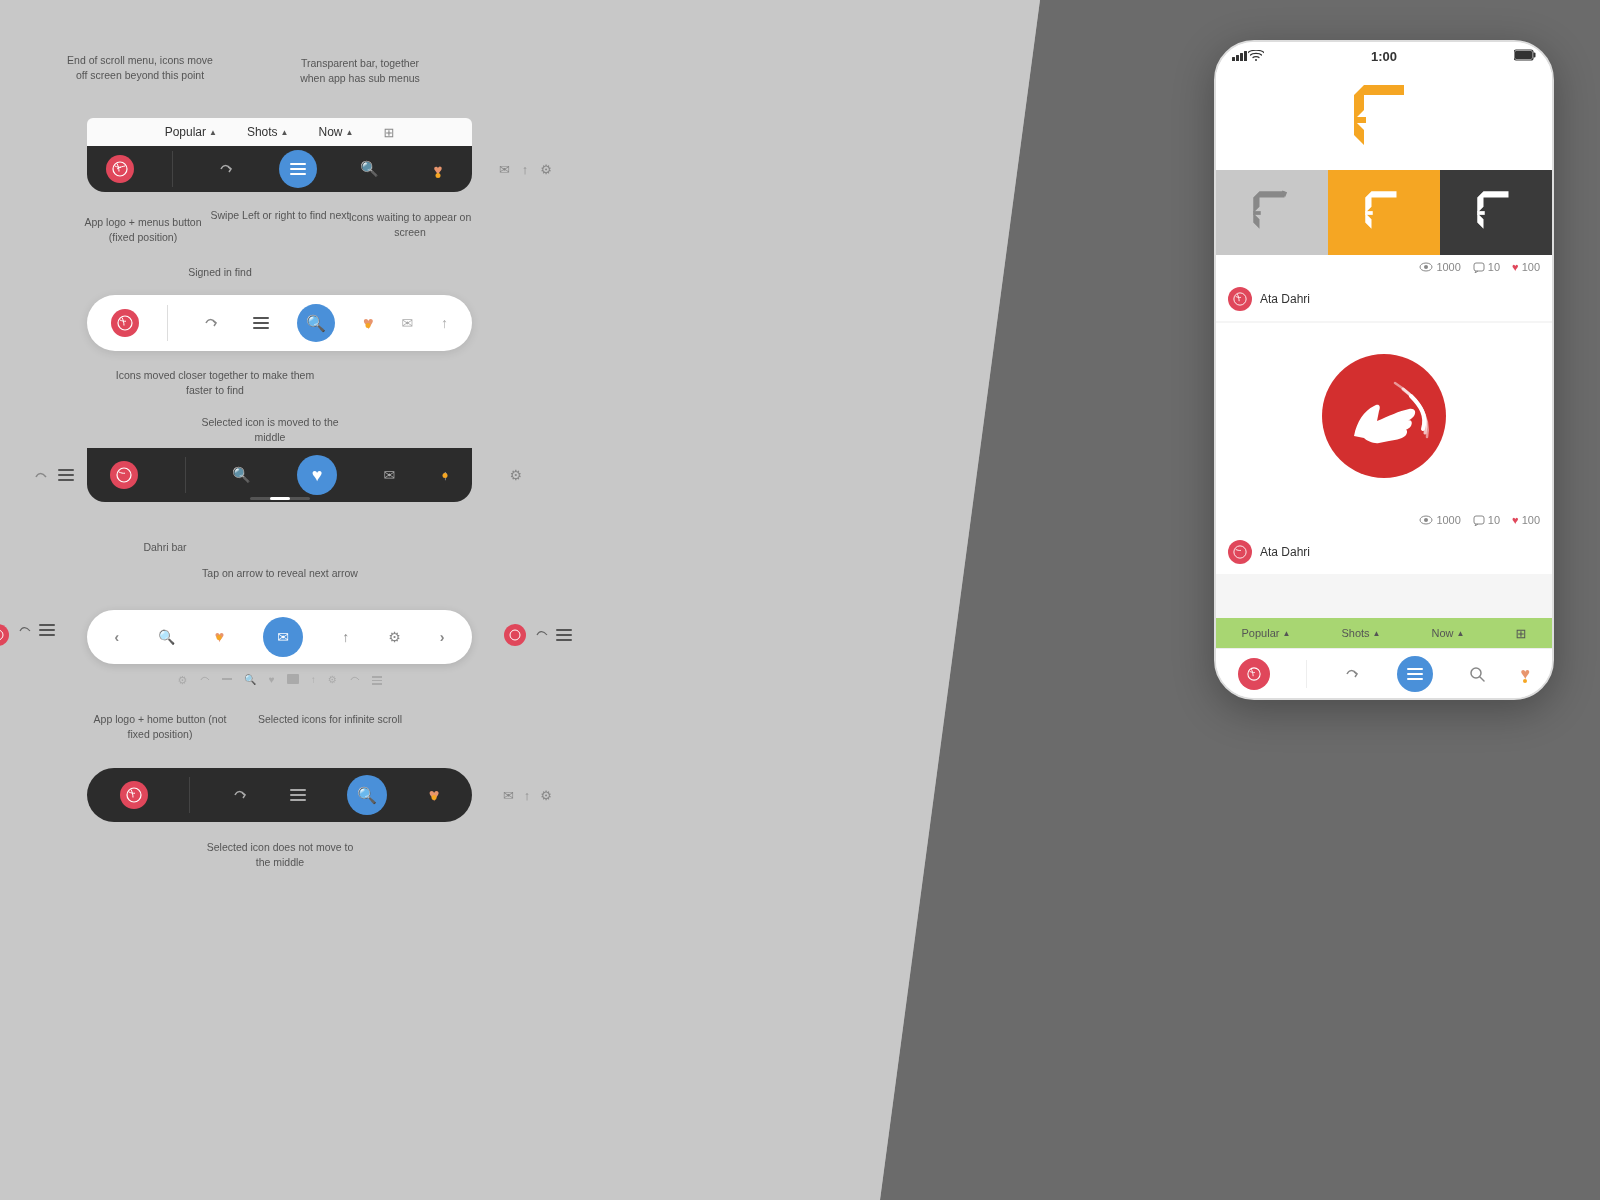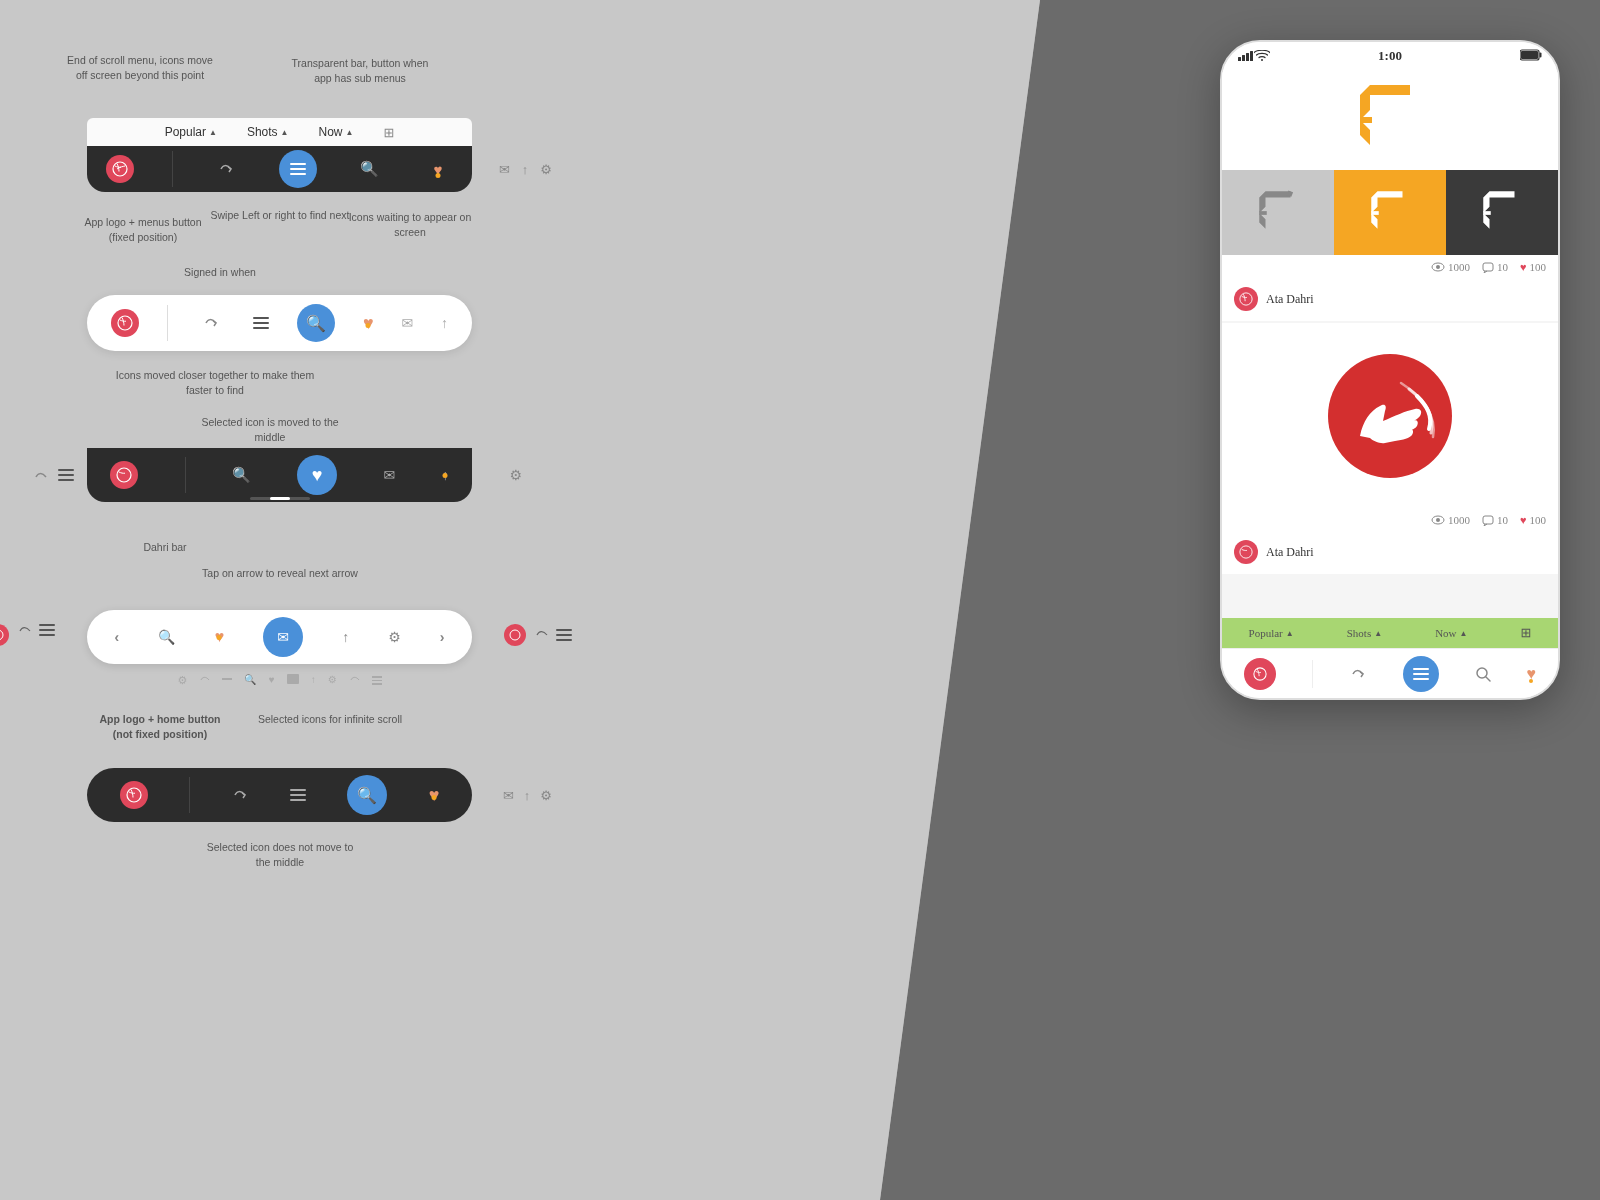--- a/index.html
+++ b/index.html
@@ -241,24 +241,23 @@
       display: flex;
       gap: 10px;
       color: #888;
       font-size: 14px;
     }
 
     
     .phone-container {
       position: absolute;
       top: 40px;
-      right: 40px;
+      right: 46px;
       width: 340px;
       height: 1100px;
-      font-family: Liberation Serif, serif;
     }
     .phone-frame {
       background: white;
       border-radius: 40px;
       width: 340px;
       height: 660px;
       position: relative;
       box-shadow: 0 10px 40px rgba(0,0,0,0.3);
       overflow: hidden;
       border: 2px solid #ddd;
@@ -470,21 +469,21 @@
 <div class="content">
 
   <div class="left-panel">
 
     <div class="ann" style="top:53px; left:60px; width:160px;">
       <span>End of scroll menu, icons move off
 screen beyond this point</span>
     </div>
 
     <div class="ann" style="top:56px; right:210px; width:140px;">
-      <span>Transparent bar, button
+      <span>Transparent bar, together
 when app has sub menus</span>
     </div>
 
     <div class="navbar-1">
 
       <div class="navbar-top-strip">
         <div class="nav-menu-item">
           <span>Popular</span>
           <span class="caret">▲</span>
         </div>
@@ -545,21 +544,21 @@
     <div class="ann" style="top:208px; left:200px; width:160px;">
       <span>Swipe Left or right to find next</span>
     </div>
 
     <div class="ann" style="top:210px; right:165px; width:130px;">
       <span>Icons waiting to appear on
 screen</span>
     </div>
 
     <div class="ann" style="top:265px; left:160px; width:120px;">
-      <span>Signed in when</span>
+      <span>Signed in find</span>
     </div>
 
     <div class="navbar-2">
       <div class="navbar-2-inner">
         <div class="dribbble-logo">
           <svg width="16" height="16" viewBox="0 0 16 16" fill="none">
             <circle cx="8" cy="8" r="7" stroke="white" stroke-width="1.2" fill="none"></circle>
             <path d="M3 5c2 1 4 1.5 6 1.2" stroke="white" stroke-width="1" fill="none"></path>
             <path d="M5 2.5c1 2 2 5 2 8" stroke="white" stroke-width="1" fill="none"></path>
           </svg>
@@ -711,21 +710,21 @@
           <path d="M2 6 C3 3, 7 2, 10 6" stroke="#aaa" stroke-width="1" fill="none"></path>
         </svg>
         <div style="display:flex;flex-direction:column;gap:2px;margin-top:2px;">
           <div style="width:10px;height:1.5px;background:#aaa;"></div>
           <div style="width:10px;height:1.5px;background:#aaa;"></div>
           <div style="width:10px;height:1.5px;background:#aaa;"></div>
         </div>
       </div>
     </div>
 
-    <div class="ann" style="top:712px; left:90px; width:140px;font-weight:bold;">
+    <div class="ann" style="top:712px; left:90px; width:140px;">
       <span>App logo + home button
 (not fixed position)</span>
     </div>
 
     <div class="ann" style="top:712px; left:240px; width:180px;">
       <span>Selected icons for infinite scroll</span>
     </div>
 
     <div class="navbar-5">
       <div class="navbar-5-inner">

